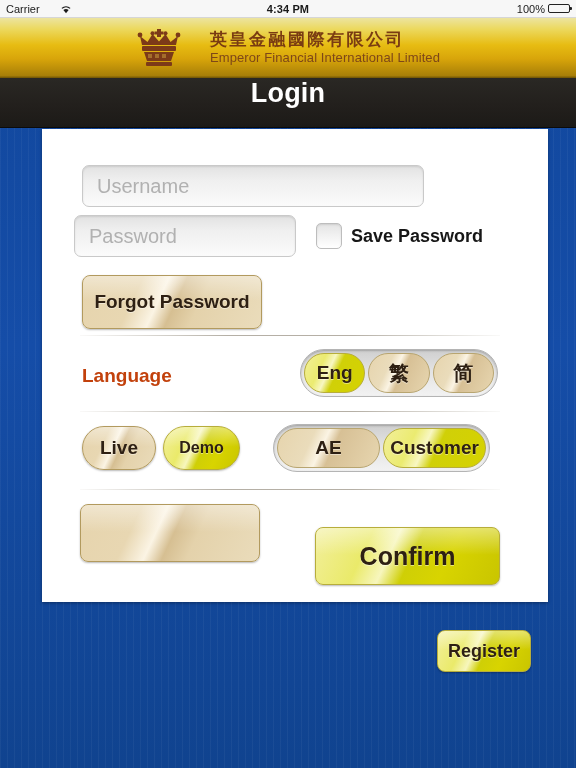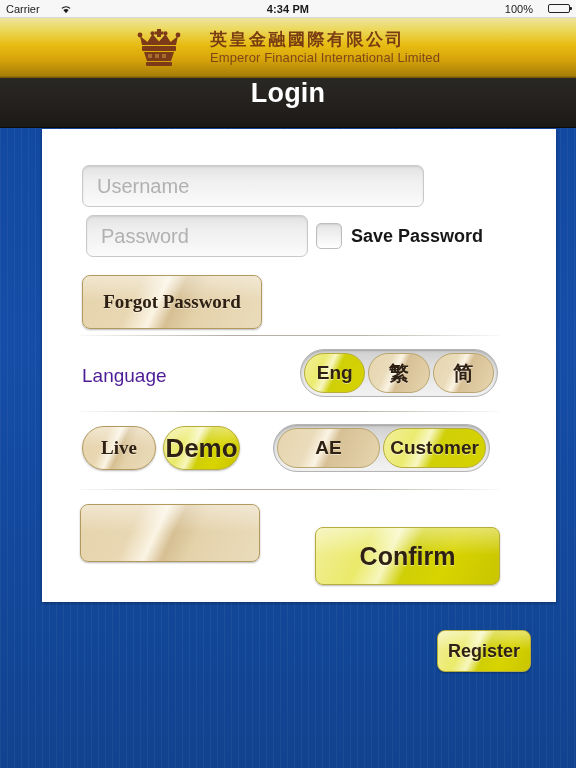--- a/index.html
+++ b/index.html
@@ -50,21 +50,21 @@
     text-align: center;
     font-size: 11px;
     font-weight: bold;
     letter-spacing: 0.1px;
     pointer-events: none;
   }
   .sb-right {
     margin-left: auto;
     display: flex;
     align-items: center;
-    gap: 15px;
+    gap: 3px;
     font-size: 11px;
   }
   .wifi-icon { display: inline-block; width: 12px; height: 10px; }
   .battery {
     width: 22px; height: 9px;
     border: 1px solid #222;
     border-radius: 2px;
     position: relative;
     box-sizing: border-box;
     padding: 1px;
@@ -144,21 +144,20 @@
 
   
   .card {
     position: absolute;
     left: 42px;
     top: 129px;
     width: 506px;
     height: 473px;
     background: #ffffff;
     box-shadow: 0 1px 3px rgba(0,0,0,0.35);
-    padding-left: 8px;
   }
 
   
   .txt-input {
     background: linear-gradient(180deg, #e2e2e2 0%, #efefef 35%, #fbfbfb 100%);
     border: 1px solid #c9c9c9;
     border-radius: 7px;
     box-sizing: border-box;
     font-family: "Liberation Sans", sans-serif;
     font-size: 20px;
@@ -205,21 +204,20 @@
   
   .btn.tan {
     background:
       linear-gradient(115deg,
         #e6d4ad 0%,
         #e8d7b2 30%,
         #fbf4e4 43%,
         #d6bf92 52%,
         #e4d2ab 64%,
         #eadcbb 100%);
-    font-family: Liberation Serif, serif;
   }
   
   .btn.yellow {
     background:
       linear-gradient(115deg,
         #f2ef9b 0%,
         #eaea6a 28%,
         #f7f6bd 41%,
         #cfcf06 52%,
         #d8d400 70%,
@@ -241,22 +239,22 @@
     height: 1px;
     background: linear-gradient(90deg,
       rgba(150,140,120,0.05) 0%,
       rgba(120,110,92,0.55) 35%,
       rgba(120,110,92,0.55) 65%,
       rgba(150,140,120,0.05) 100%);
   }
 
   .label-strong {
     font-size: 19px;
-    font-weight: normal;
-    color: #4c1d95;
+    font-weight: bold;
+    color: #c2410c;
   }
 
   
   .segmented {
     position: absolute;
     display: flex;
     align-items: center;
     background: linear-gradient(180deg, #cfcfcf 0%, #e3e3e3 45%, #f2f2f2 100%);
     border: 1px solid #b4b4b4;
     border-radius: 999px;
@@ -351,21 +349,21 @@
   </div>
 
   <div class="titlebar">
     <span class="titlebar-text">Login</span>
   </div>
 
   <div class="card">
 
     <input class="txt-input" type="text" style="position: absolute; left: 40px; top: 36px; width: 342px; height: 42px;" placeholder="Username">
 
-    <input class="txt-input" type="password" style="position: absolute; left: 44px; top: 86px; width: 222px; height: 42px; border-radius: 7px;" placeholder="Password">
+    <input class="txt-input" type="password" style="position: absolute; left: 32px; top: 86px; width: 222px; height: 42px; border-radius: 7px;" placeholder="Password">
 
     <div style="position:absolute; left:274px; top:94px; display:flex; align-items:center;">
       <span class="chk"></span>
       <span class="chk-label">Save Password</span>
     </div>
 
     <div class="btn tan" style="position:absolute; left:40px; top:146px; width:180px; height:54px; font-size:19px;">
       <span class="sheen"></span>
       <span class="btn-label">Forgot Password</span>
     </div>
@@ -388,21 +386,21 @@
         <span style="position:relative;z-index:2;font-size:20px;">简</span>
       </div>
     </div>
 
     <div class="sep" style="position:absolute; left:38px; top:282px; width:420px;"></div>
 
     <div class="btn pill tan" style="position:absolute; left:40px; top:297px; width:74px; height:44px; font-size:19px;">
       <span class="sheen"></span>
       <span class="btn-label">Live</span>
     </div>
-    <div class="btn pill yellow" style="position:absolute; left:121px; top:297px; width:77px; height:44px; font-size:26px;justify-content:center;">
+    <div class="btn pill yellow" style="position:absolute; left:121px; top:297px; width:77px; height:44px; font-size:16px;justify-content:center;">
       <span class="sheen"></span>
       <span class="btn-label">Demo</span>
     </div>
 
     <div class="segmented" style="left:231px; top:295px; width:217px; height:48px;">
       <div class="seg-btn tan">
         <span class="sheen"></span>
         <span style="position:relative;z-index:2;font-size:19px;">AE</span>
       </div>
       <div class="seg-btn yellow">

